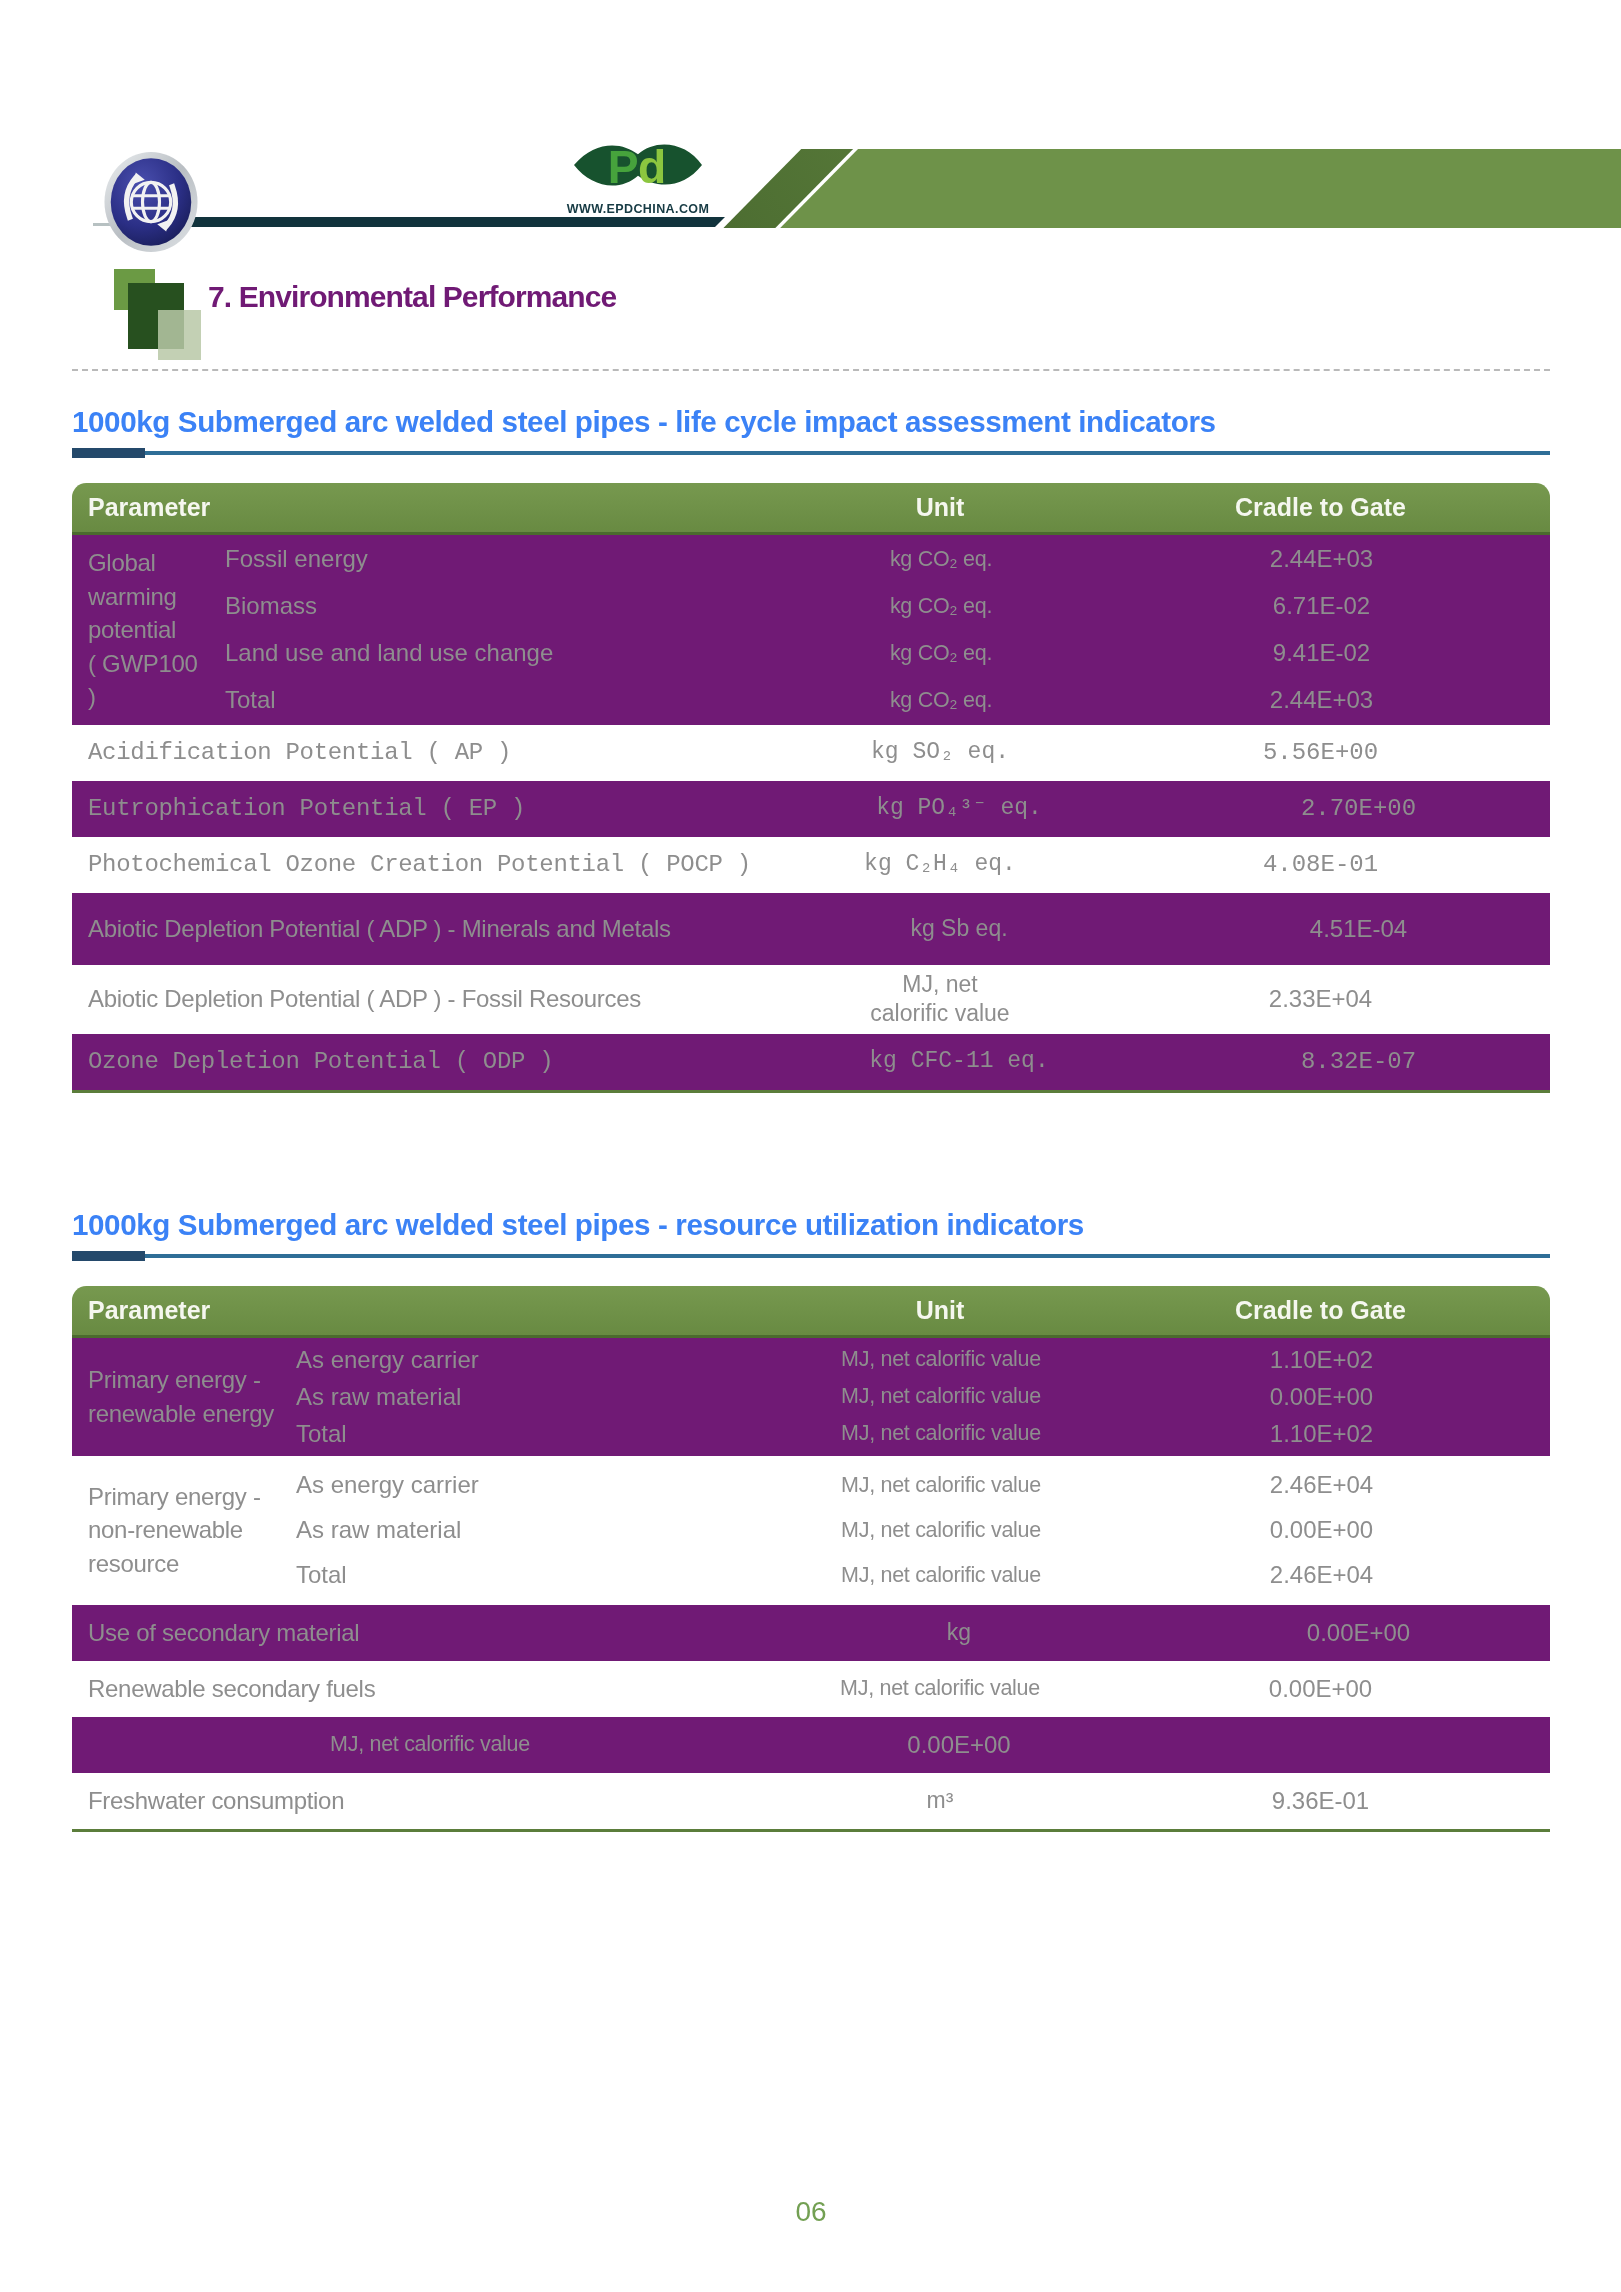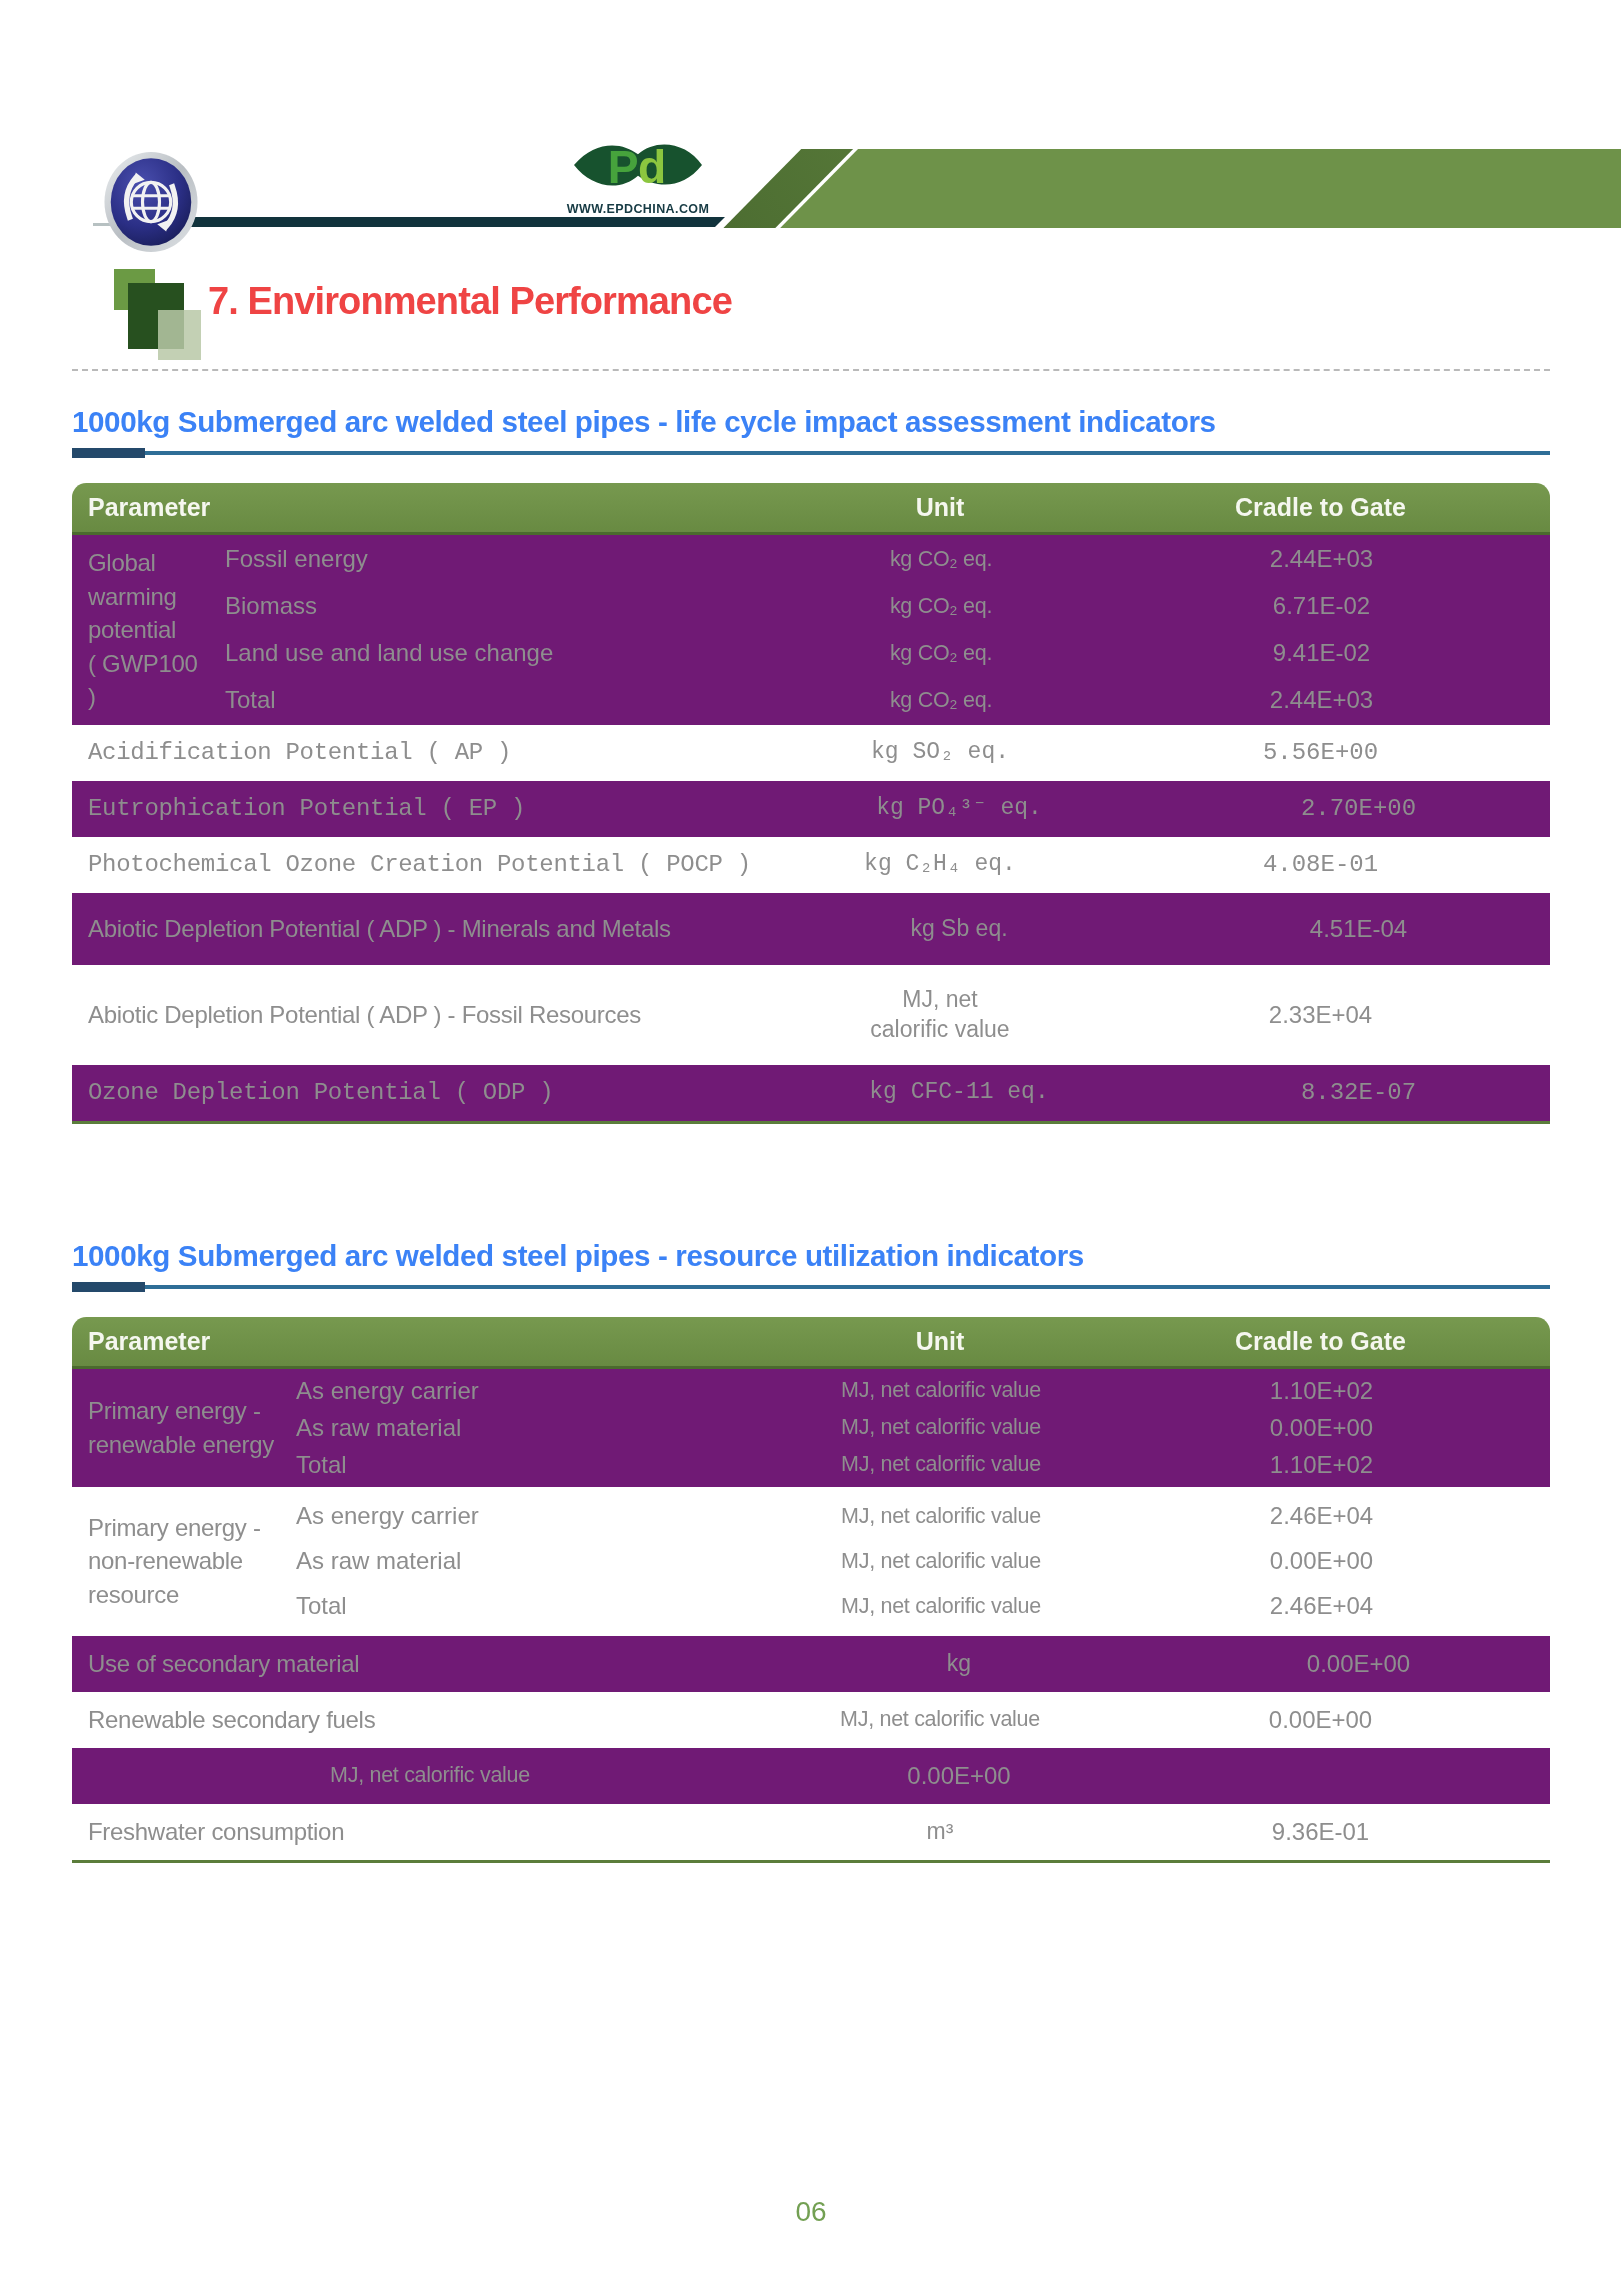--- a/index.html
+++ b/index.html
@@ -26,22 +26,22 @@
   .band-stripe { position:absolute; left:0; top:149px; width:1622px; height:79px;
               background:linear-gradient(55deg,#2e4c1c 0%,#6e9249 90%);
               clip-path:polygon(49.4% 0,52.6% 0,47.8% 100%,44.6% 100%); }
 
   
   .title-row { position:relative; margin:41px 72px 0; height:73px; }
   .sq { position:absolute; }
   .sq1 { left:42px; top:0; width:41px; height:41px; background:#6b9a44; }
   .sq2 { left:56px; top:14.3px; width:56px; height:66px; background:#27501f; }
   .sq3 { left:86px; top:41px; width:43px; height:50px; background:#b9c8a7; opacity:.85; }
-  .page-title { position:absolute; left:136px; top:10.7px; font-size:38px; font-weight:bold;
-                color:#ef4444; letter-spacing:-0.9px; }
+  .page-title { position:absolute; left:136px; top:10.7px; font-size:30px; font-weight:bold;
+                color:#701a75; letter-spacing:-0.9px; }
 
   .dashed-divider { margin:27px 72px 0; border-top:2.7px dashed #b9b9b9; height:0; }
 
   
   .sub-heading { margin:34px 72px 0; font-size:29.6px; font-weight:bold; color:#3b82f6; letter-spacing:-0.4px; }
   .sub-heading.second { margin-top:115px; }
   .underline { position:relative; margin:9px 72px 0; height:9.9px; }
   .ul-dark { position:absolute; left:0; top:0; width:73px; height:9.9px; background:#24496b; }
   .ul-light { position:absolute; left:73px; right:0; top:2.7px; height:4.5px; background:#2e6e97; }
 
@@ -53,21 +53,21 @@
            border-bottom:3.6px solid #4b6a2e;
            color:#f5f7ef; font-weight:bold; font-size:25px; }
   .thead .h-param { padding-left:16px; }
   .thead .h-unit, .thead .h-value { text-align:center; }
 
   .shade { background:#701a75;gap:19px; }
   .trow { display:grid; grid-template-columns:716px 304px 457px; align-items:center; font-size:24px; }
   .trow .c-param { padding-left:16px; letter-spacing:-0.3px; }
   .trow .c-unit { text-align:center; font-size:23px; white-space:pre-line; line-height:1.3; }
   .trow .c-value { text-align:center; }
-  .r64 { height:56px;font-family:Liberation Mono, monospace; } .r80 { height:72px; } .r96 { height:100px; } .r62 { height:56px; }
+  .r64 { height:56px;font-family:Liberation Mono, monospace; } .r80 { height:72px; } .r96 { height:69px; } .r62 { height:56px; }
 
   .group { display:flex; font-size:24px; }
   .group .g-label { display:flex; align-items:center; padding-left:16px; white-space:pre-line;
                     line-height:1.4; letter-spacing:-0.3px; }
   .group .g-rows { flex:1; display:flex; flex-direction:column; justify-content:center; }
   .g-sub { display:grid; align-items:center; }
   .t1-group { height:190px; }
   .t1-group .g-label { width:152px; }
   .t1-group .g-sub { grid-template-columns:564px 304px 457px; height:47px; }
   .t2-group .g-label { width:224px; }

